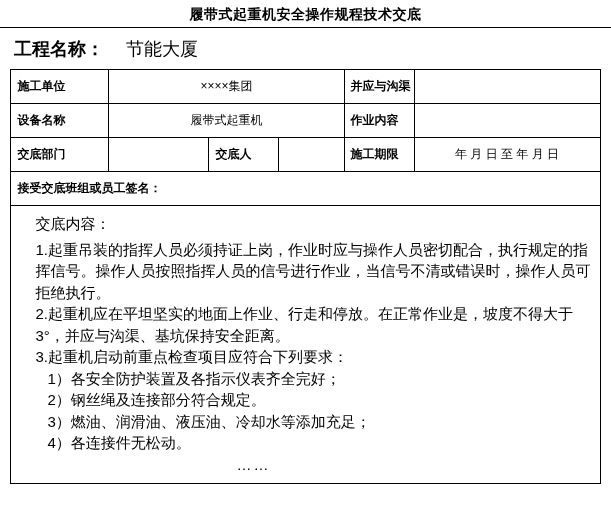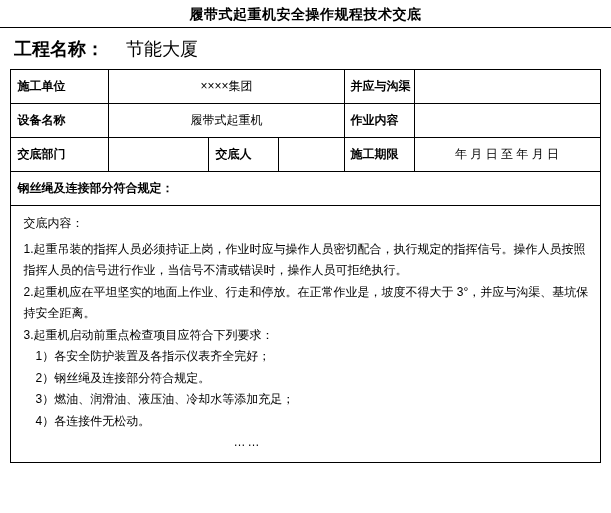--- a/index.html
+++ b/index.html
@@ -71,22 +71,22 @@
   .sign-row td {
     font-weight: bold;
     height: 30px;
   }
   .content-cell {
     vertical-align: top !important;
     padding: 7px 8px 8px 8px !important;
     height: auto !important;
   }
   .content-cell p {
-    margin: 0 0 0 4px;
-    font-size: 12px;
+    margin: 0 0 0 16px;
+    font-size: 15px;
     line-height: 21.5px;
   }
   .content-cell p.head {
     margin-bottom: 4px;
   }
   .content-cell p.indent1 {
     text-indent: 0;
   }
   .content-cell p.sub {
     padding-left: 12px;
@@ -142,21 +142,21 @@
       </tr>
       <tr>
         <td class="lbl-cell">交底部门</td>
         <td class="val-cell"></td>
         <td class="lbl-cell">交底人</td>
         <td class="val-cell"></td>
         <td class="lbl-cell">施工期限</td>
         <td class="val-cell date-cell">年  月   日  至   年  月   日</td>
       </tr>
       <tr class="sign-row">
-        <td colspan="6">钢丝绳及连接部分符合规定：</td>
+        <td colspan="6">接受交底班组或员工签名：</td>
       </tr>
       <tr>
         <td colspan="6" class="content-cell">
           <p class="head">交底内容：</p>
           <p class="indent1">1.起重吊装的指挥人员必须持证上岗，作业时应与操作人员密切配合，执行规定的指挥信号。操作人员按照指挥人员的信号进行作业，当信号不清或错误时，操作人员可拒绝执行。</p>
           <p class="indent1">2.起重机应在平坦坚实的地面上作业、行走和停放。在正常作业是，坡度不得大于 3°，并应与沟渠、基坑保持安全距离。</p>
           <p class="indent1">3.起重机启动前重点检查项目应符合下列要求：</p>
           <p class="sub">1）各安全防护装置及各指示仪表齐全完好；</p>
           <p class="sub">2）钢丝绳及连接部分符合规定。</p>
           <p class="sub">3）燃油、润滑油、液压油、冷却水等添加充足；</p>

